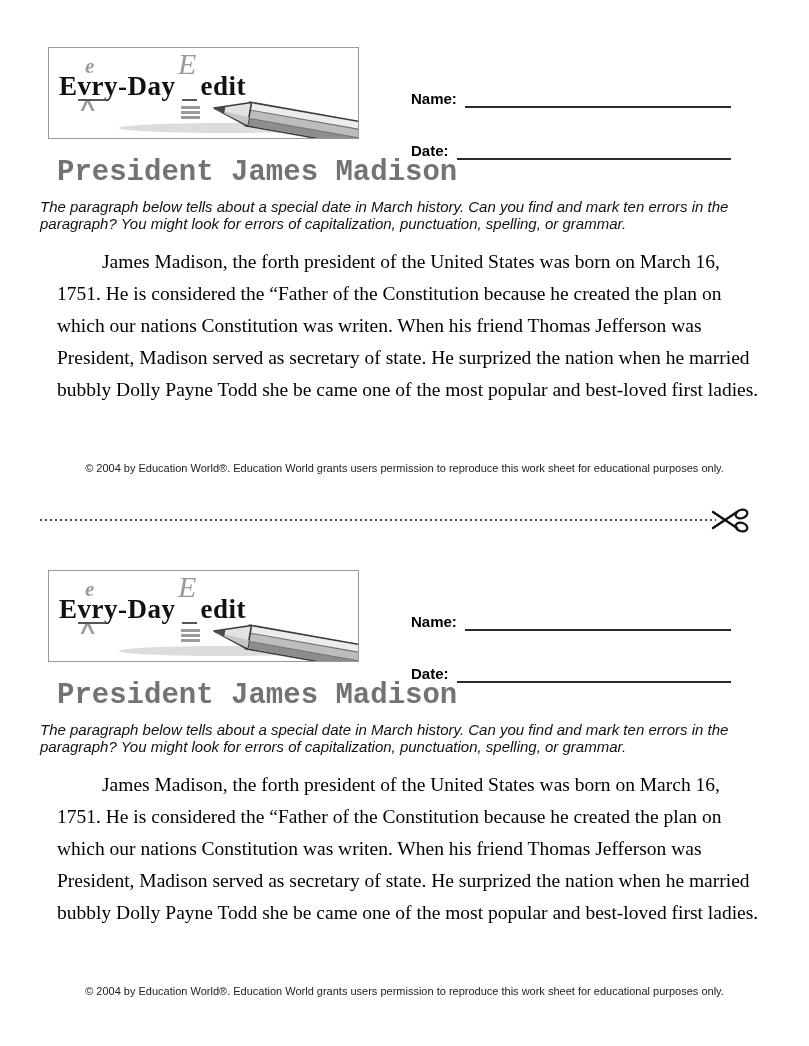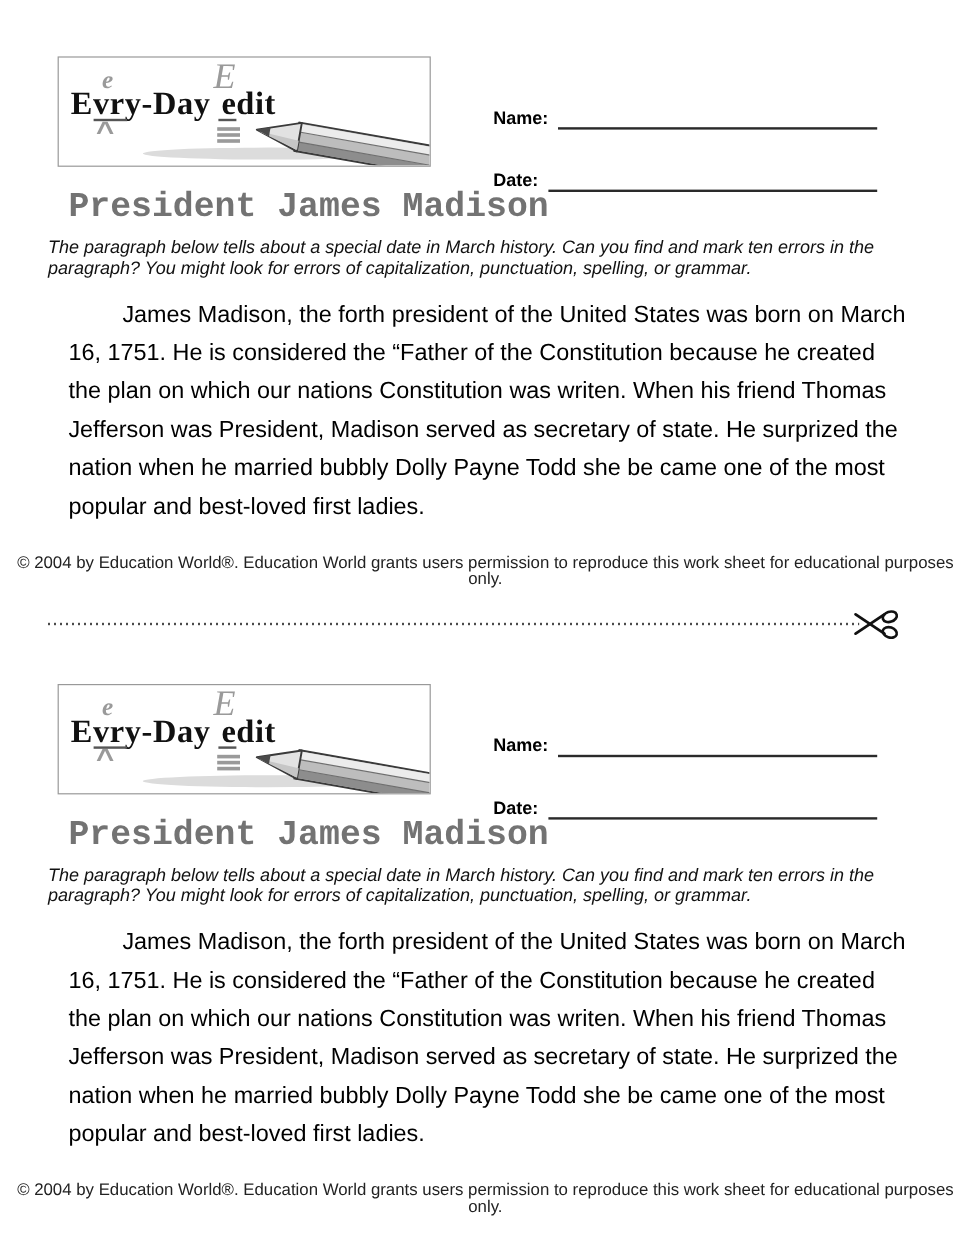--- a/index.html
+++ b/index.html
@@ -24,21 +24,21 @@
     border: 1px solid #999999;
     background: #fff;
     overflow: hidden;
   }
   .brand-line {
     position: absolute; left: 10px; top: 25px;
     font-family: "Liberation Serif", serif;
     font-weight: 700; font-size: 27px; line-height: 1;
     letter-spacing: 0.5px; white-space: nowrap; color: #111;
   }
-  .brand-second { margin-left: 9px; }
+  .brand-second { margin-left: 25px; }
   .mark { position: absolute; color: #9a9a9a; font-family: "Liberation Serif", serif; }
   .mark-insert-e { left: 36px; top: 6px; font-size: 21px; font-style: italic; font-weight: 700; }
   .mark-caret    { left: 31px; top: 46px; font-size: 26px; font-family: "Liberation Sans", sans-serif; font-weight: 700; transform: scaleY(0.9); }
   .mark-underline-vr { position: absolute; left: 29px; top: 51px; width: 28px; height: 2px; background: #555; }
   .mark-cap-E    { left: 129px; top: -1px; font-size: 30px; font-style: italic; font-weight: 400; }
   .mark-underline-e { position: absolute; left: 133px; top: 51px; width: 15px; height: 2px; background: #555; }
   .triple-bar { position: absolute; left: 132px; width: 19px; height: 3px; background: #9a9a9a; }
   .tb1 { top: 58px; } .tb2 { top: 63px; } .tb3 { top: 68px; }
   .pencil-svg { position: absolute; left: 0; top: 0; }
 
@@ -57,27 +57,27 @@
     position: absolute; left: 57px; top: 156px;
     font-family: Liberation Mono, monospace;
     font-weight: 700; font-size: 29px; line-height: 34px; color: #737373;
   }
   .instructions {
     position: absolute; left: 40px; top: 199px; width: 690px;
     font-style: italic; font-size: 15px; line-height: 16.5px; color: #111;
   }
   .body-text {
     position: absolute; left: 57px; top: 246px; width: 702px;
-    font-family: Liberation Sans, sans-serif;
+    font-family: Liberation Serif, serif;
     font-size: 19.5px; line-height: 32px; color: #000;
     text-indent: 45px;
   }
   .copyright {
     position: absolute; left: 0; top: 461px; width: 809px;
-    text-align: center; font-size: 14px; line-height: 14px; color: #222;
+    text-align: center; font-size: 11px; line-height: 14px; color: #222;
   }
 
   
   .cut-line { position: absolute; left: 0; top: 506px; width: 809px; height: 32px; }
   .cut-dots {
     position: absolute; left: 40px; top: 13px; width: 676px; height: 2px;
     background: repeating-linear-gradient(to right, #4a4a4a 0 2px, transparent 2px 5px);
   }
   .scissors-svg { position: absolute; left: 710px; top: 1px; }
 </style>

